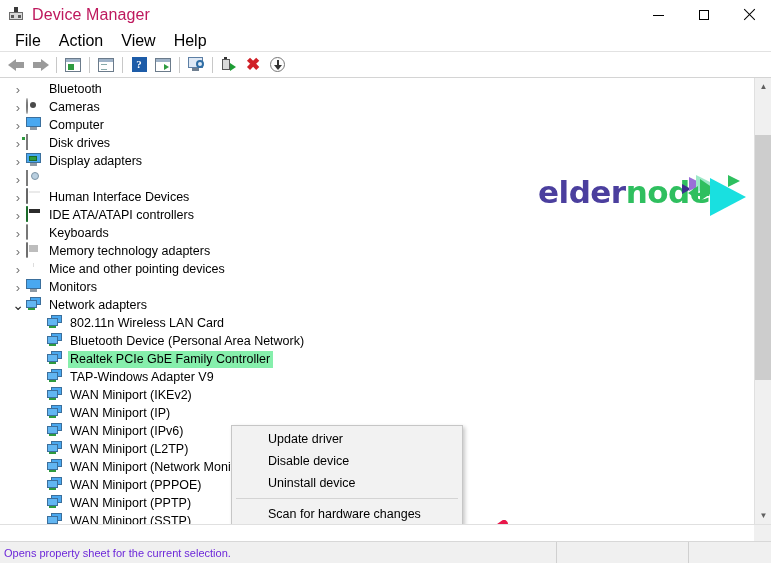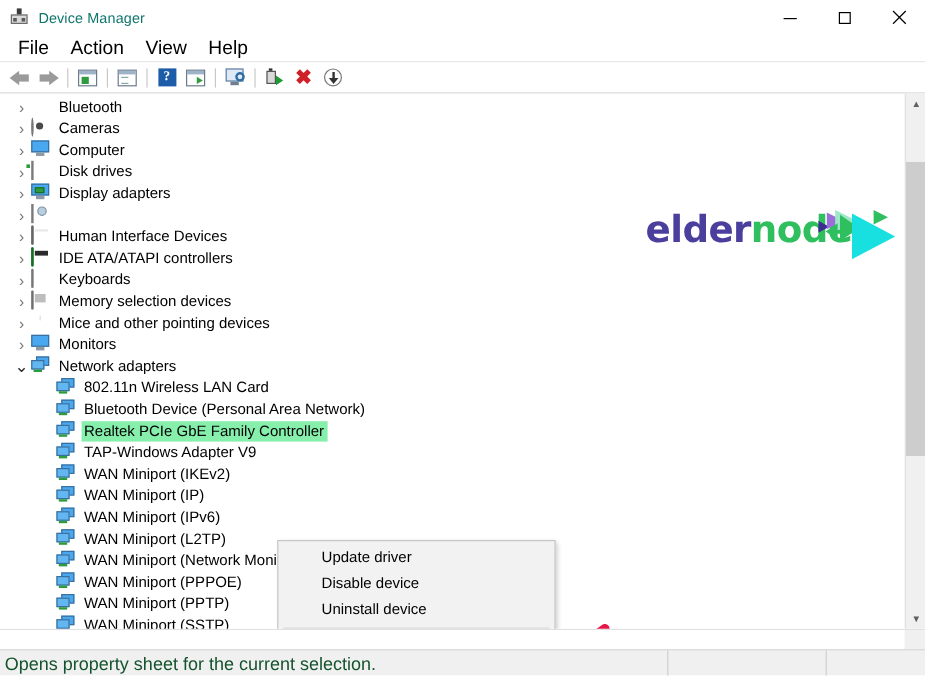--- a/index.html
+++ b/index.html
@@ -39,21 +39,21 @@
     width: 4px; height: 6px;
     background: #3a3a3a;
   }
   .ti-hole1, .ti-hole2 {
     position: absolute; top: 8px;
     width: 3px; height: 3px; background: #5a5a5a;
   }
   .ti-hole1 { left: 3px; }
   .ti-hole2 { left: 10px; }
   .title-text {
-    font-size: 12px; color: #0f766e;
+    font-size: 16px; color: #be185d;
     letter-spacing: .1px;
   }
   .win-buttons {
     position: absolute; right: 0; top: 0;
     display: flex; height: 30px;
   }
   .win-btn {
     width: 45px; height: 30px;
     display: flex; align-items: center; justify-content: center;
     color: #000; background: transparent;
@@ -258,21 +258,21 @@
     display: flex;
     background: #f0f0f0;
     border-top: 1px solid #e0e0e0;
   }
   .hs-track { flex:1 1 auto; background:#ffffff; }
   .hs-corner { width:17px; background:#f0f0f0; }
 
   
   .ctxmenu {
     position: absolute;
-    left: 231px; top: 372px;
+    left: 231px; top: 347px;
     width: 232px;
     background: #f2f2f2;
     border: 1px solid #c6c6c6;
     box-shadow: 2px 2px 4px rgba(0,0,0,.22);
     padding: 2px 0 2px 0;
     z-index: 40;
   }
   .ctxmenu .ctx-item {
     height: 22px;
     display:flex; align-items:center;
@@ -289,22 +289,22 @@
     position:absolute; left:452px; top:442px;
     width:120px; height:78px; z-index:60;
     pointer-events:none;
   }
 
   
   .statusbar {
     flex: 0 0 22px; height: 22px;
     background: #f0f0f0;
     border-top: 1px solid #d8d8d8;
-    display: flex; 
-    font-size: 15px; color: #14532d;
+    display: flex; align-items: center;
+    font-size: 11px; color: #6d28d9;
   }
   .sb-main { flex: 0 0 557px; padding-left: 4px; border-right:1px solid #d0d0d0; height:22px; display:flex; align-items:center;}
   .sb-sec  { flex: 0 0 132px; border-right:1px solid #d0d0d0; height:22px; }
   .sb-last { flex: 1 1 auto; height:22px; }
 </style>
 </head>
 <body>
 
 <div id="app">
 
@@ -452,21 +452,21 @@
         <div class="trow">
           <span style="flex: 0 0 10px;"></span>
           <span class="twist" style="font-size: 13px;">›</span>
           <span class="ticon"><span class="ic-kbd"></span></span>
           <span class="label-box">Keyboards</span>
         </div>
         <div class="trow">
           <span style="flex: 0 0 10px;"></span>
           <span class="twist" style="font-size: 13px;">›</span>
           <span class="ticon"><span class="ic-mem"></span></span>
-          <span class="label-box">Memory selection devices</span>
+          <span class="label-box">Memory technology adapters</span>
         </div>
         <div class="trow">
           <span style="flex: 0 0 10px;"></span>
           <span class="twist" style="font-size: 13px;">›</span>
           <span class="ticon"><span class="ic-mouse"></span></span>
           <span class="label-box">Mice and other pointing devices</span>
         </div>
         <div class="trow">
           <span style="flex: 0 0 10px;"></span>
           <span class="twist" style="font-size: 13px;">›</span>

